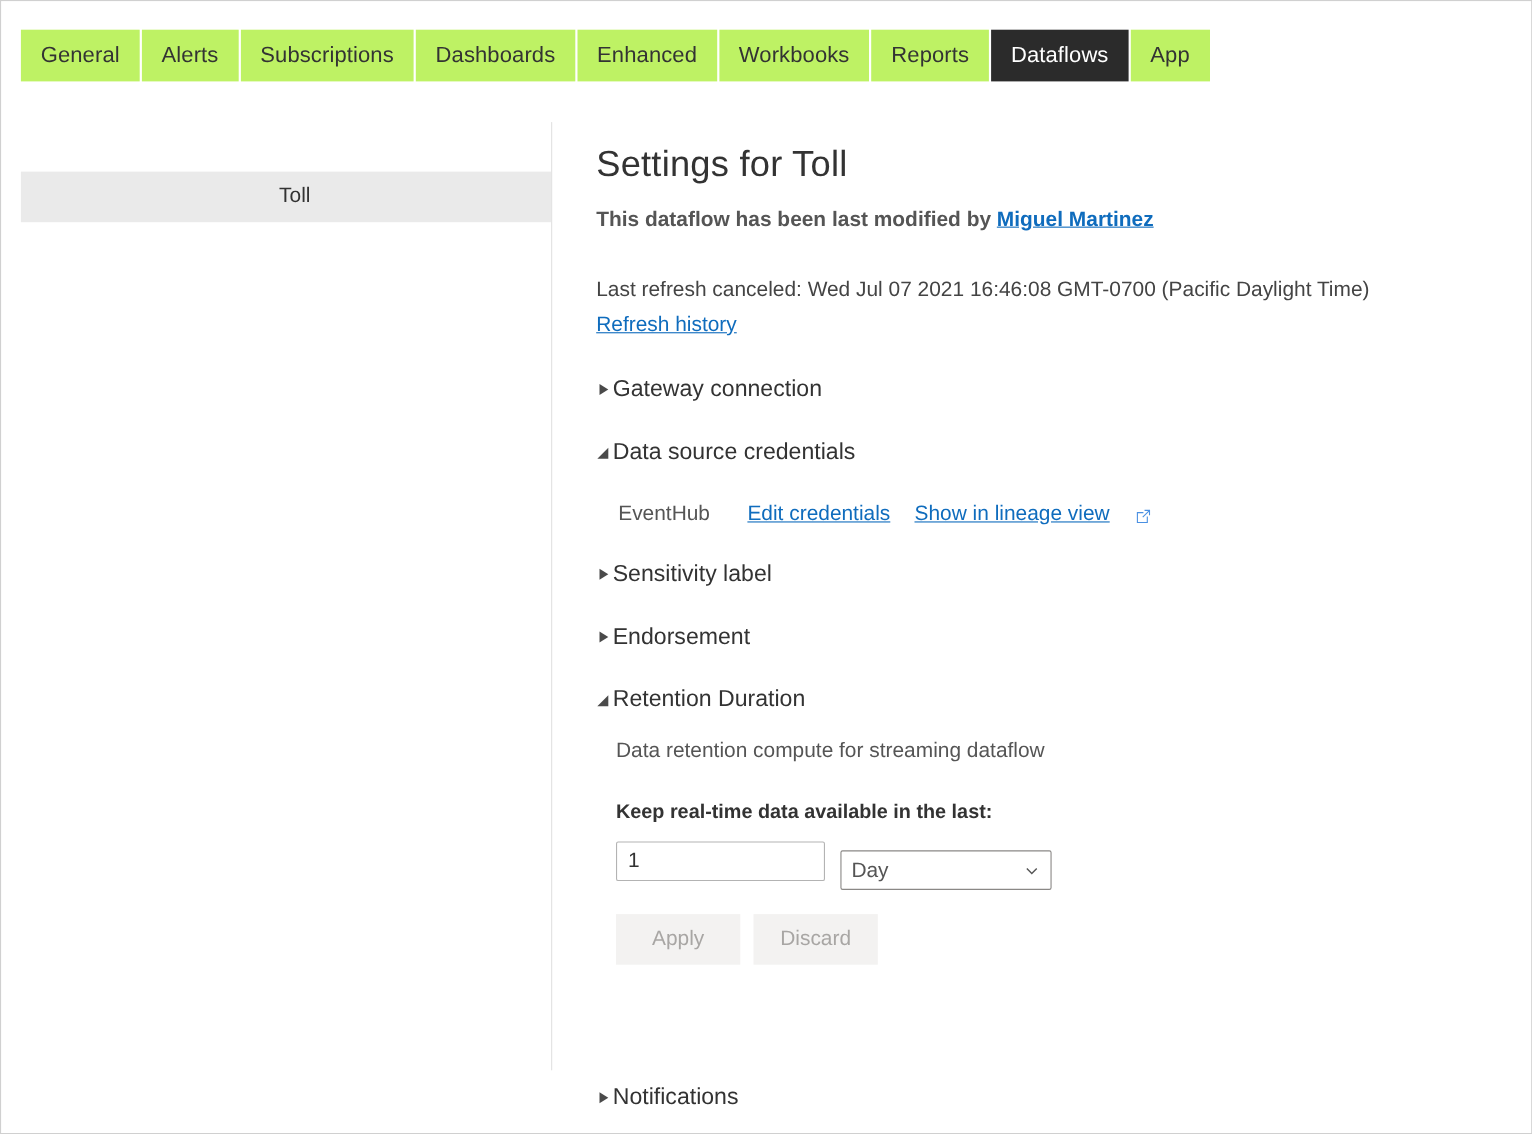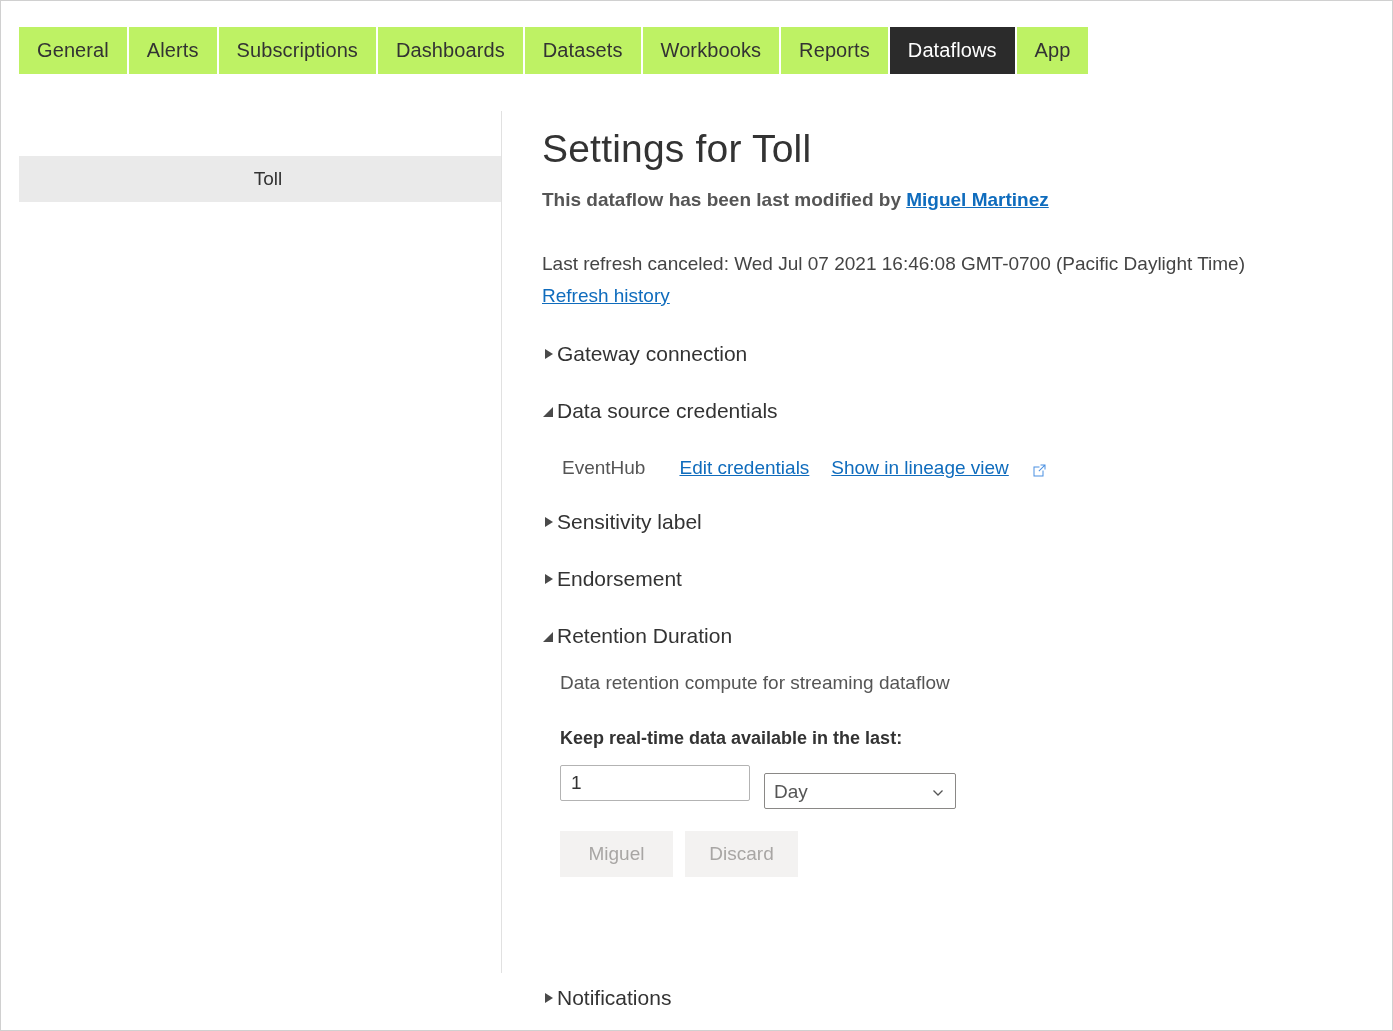--- a/index.html
+++ b/index.html
@@ -84,21 +84,21 @@
   }
 
   
   #content {
     position: absolute;
     left: 541px;
     top: 110px;
     width: 830px;
   }
   #page-title {
-    font-size: 39px;
+    font-size: 33px;
     font-weight: 300;
     color: #333333;
     margin: 18px 0 0 0;
     line-height: 40px;
     letter-spacing: .2px;
   }
   .subtitle {
     font-size: 19px;
     color: #555555;
     margin-top: 18px;
@@ -277,21 +277,21 @@
 </head>
 <body>
 
 <div id="page">
 
   <div id="tabbar">
     <div class="tab">General</div>
     <div class="tab">Alerts</div>
     <div class="tab">Subscriptions</div>
     <div class="tab">Dashboards</div>
-    <div class="tab">Datasets</div>
+    <div class="tab">Enhanced</div>
     <div class="tab">Workbooks</div>
     <div class="tab">Reports</div>
     <div class="tab selected">Dataflows</div>
     <div class="tab">App</div>
   </div>
 
   <div id="left-pane">
     <div class="sidebar-item">
       <span>Toll</span>
     </div>
@@ -362,21 +362,21 @@
             <option>Month</option>
           </select>
           <span class="select-chevron">
             <svg width="12" height="12" viewBox="0 0 12 12">
               <path d="M1.5 3.5 L6 8 L10.5 3.5" fill="none" stroke="#555555" stroke-width="1.3"></path>
             </svg>
           </span>
         </span>
       </div>
       <div class="button-row">
-        <button class="flat-btn">Miguel</button>
+        <button class="flat-btn">Apply</button>
         <button class="flat-btn">Discard</button>
       </div>
     </div>
   </div>
 
   <div class="notifications-section">
     <span class="caret collapsed"></span>
     <span class="section-title">Notifications</span>
   </div>
 

